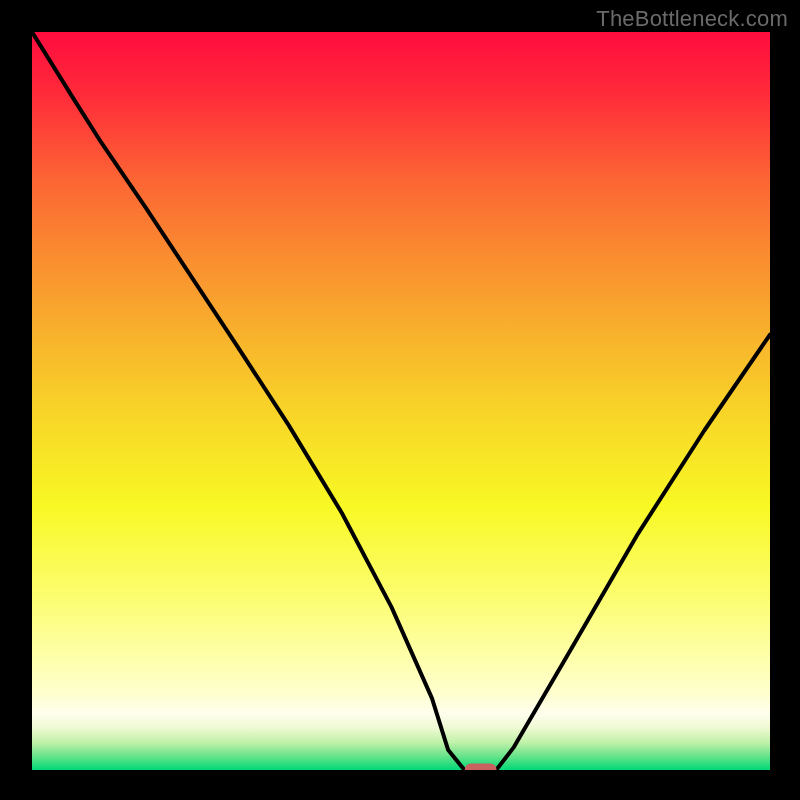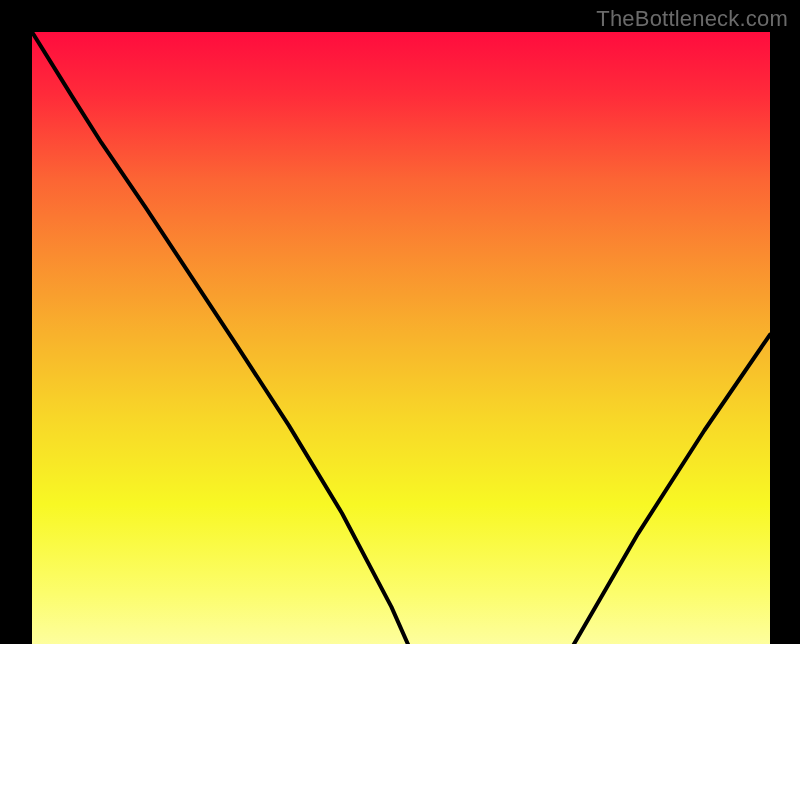--- a/index.html
+++ b/index.html
@@ -3,21 +3,21 @@
 <meta charset="utf-8">
 <style>
   body {
     margin: 0;
     padding: 0;
     background: #fff;
     font-family: Arial, Helvetica, sans-serif;
   }
   .wrap {
     width: 800px;
-    height: 644px;
+    height: 800px;
     position: relative;
   }
   .watermark {
     position: absolute;
     top: 6px;
     right: 12px;
     color: #6a6a6a;
     font-size: 22px;
     letter-spacing: 0.2px;
     font-weight: 500;

